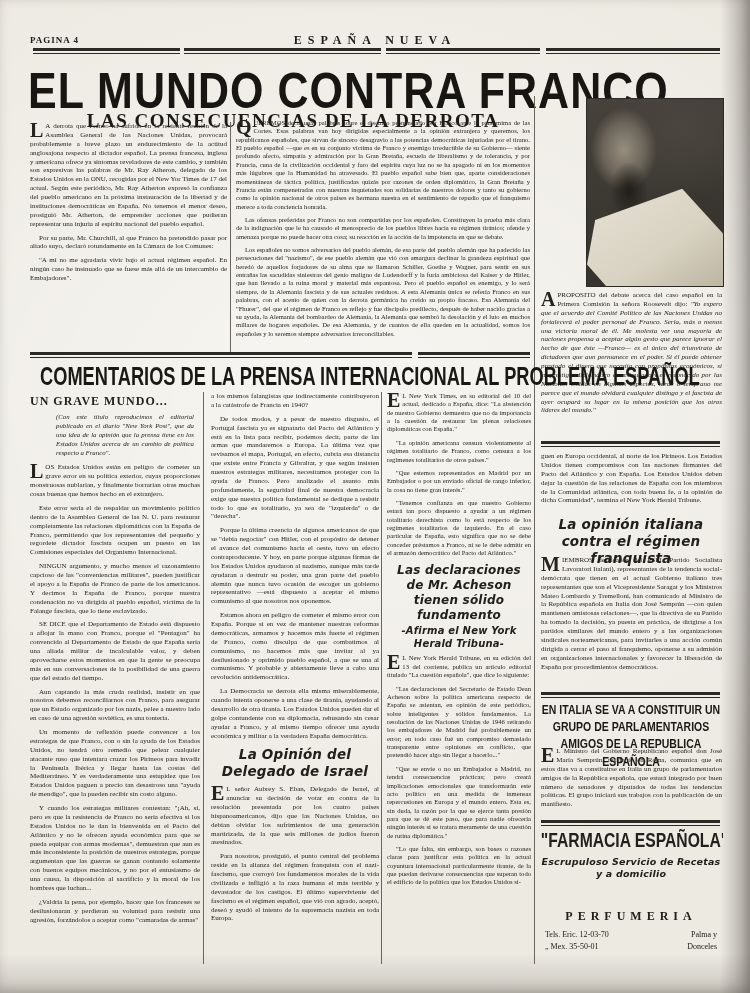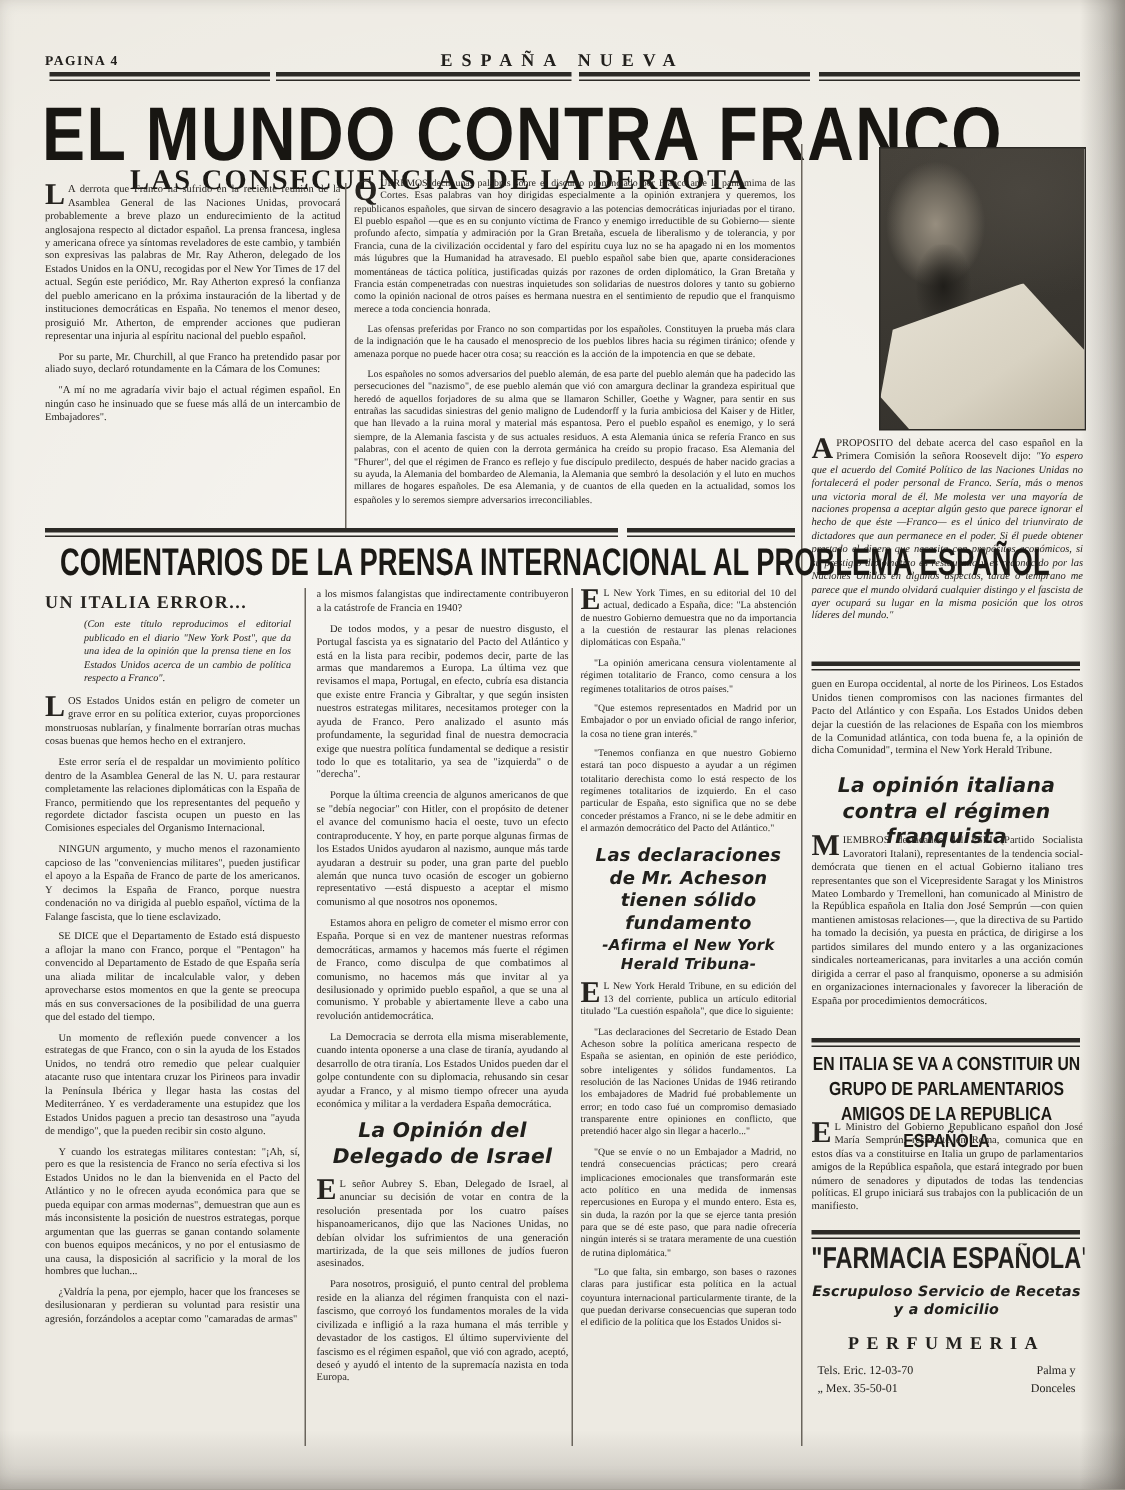--- a/index.html
+++ b/index.html
@@ -118,42 +118,43 @@
   <div class="reg bodytext" style="left:541px;top:747px;width:181px;height:70px;">
     <p class="nodent"><span class="drop">E</span><span>L Ministro del Gobierno Republicano español don José María Semprún, residente en Roma, comunica que en estos días va a constituirse en Italia un grupo de parlamentarios amigos de la República española, que estará integrado por buen número de senadores y diputados de todas las tendencias políticas. El grupo iniciará sus trabajos con la publicación de un manifiesto.</span></p>
   </div>
 
   <div class="rule2" style="left:541px;top:820px;width:179px;"></div>
 
   <div class="reg" style="left:539px;top:829px;width:184px;height:135px;">
     <div class="farmTitle">"FARMACIA ESPAÑOLA"</div>
     <div class="hand" style="font-size:9.5px;margin-top:9px;">Escrupuloso Servicio de Recetas</div>
     <div class="hand" style="font-size:9.5px;">y a domicilio</div>
-    <div class="perf" style="margin-top:8px;">PERFUMERIA</div>
+    <div class="perf" style="margin-top:29px;">PERFUMERIA</div>
     <div class="telrow" style="margin-top:6px;">
       <span>Tels. Eric. 12-03-70</span>
       <span>Palma y</span>
     </div>
     <div class="telrow">
       <span>„  Mex. 35-50-01</span>
       <span>Donceles</span>
     </div>
   </div>
 
   <div class="rule2" style="left:30px;top:352px;width:382px;"></div>
   <div class="rule2" style="left:418px;top:352px;width:112px;"></div>
   <div class="abs cond" style="left:30px;top:362px;width:502px;font-size:19px;">COMENTARIOS DE LA PRENSA INTERNACIONAL AL PROBLEMA ESPAÑOL</div>
 
   <div class="reg bodytext" style="left:30px;top:394px;width:170px;height:572px;">
-    <div class="colTitle">UN ITALIA ERROR...</div>
+    <div class="colTitle">UN GRAVE MUNDO...</div>
     <div class="note">(Con este título reproducimos el editorial publicado en el diario "New York Post", que da una idea de la opinión que la prensa tiene en los Estados Unidos acerca de un cambio de política respecto a Franco".</div>
     <p class="nodent"><span class="drop">L</span><span>OS Estados Unidos están en peligro de cometer un grave error en su política exterior, cuyas proporciones monstruosas nublarían, y finalmente borrarían otras muchas cosas buenas que hemos hecho en el extranjero.</span></p>
     <p>Este error sería el de respaldar un movimiento político dentro de la Asamblea General de las N. U. para restaurar completamente las relaciones diplomáticas con la España de Franco, permitiendo que los representantes del pequeño y regordete dictador fascista ocupen un puesto en las Comisiones especiales del Organismo Internacional.</p>
     <p>NINGUN argumento, y mucho menos el razonamiento capcioso de las "conveniencias militares", pueden justificar el apoyo a la España de Franco de parte de los americanos. Y decimos la España de Franco, porque nuestra condenación no va dirigida al pueblo español, víctima de la Falange fascista, que lo tiene esclavizado.</p>
     <p>SE DICE que el Departamento de Estado está dispuesto a aflojar la mano con Franco, porque el "Pentagon" ha convencido al Departamento de Estado de que España sería una aliada militar de incalculable valor, y deben aprovecharse estos momentos en que la gente se preocupa más en sus conversaciones de la posibilidad de una guerra que del estado del tiempo.</p>
+    <p>Aun captando la más cruda realidad, insistir en que nosotros debemos reconciliarnos con Franco, para asegurar que un Estado organizado por los nazis, pelee a nuestro lado en caso de una agresión soviética, es una tontería.</p>
     <p>Un momento de reflexión puede convencer a los estrategas de que Franco, con o sin la ayuda de los Estados Unidos, no tendrá otro remedio que pelear cualquier atacante ruso que intentara cruzar los Pirineos para invadir la Península Ibérica y llegar hasta las costas del Mediterráneo. Y es verdaderamente una estupidez que los Estados Unidos paguen a precio tan desastroso una "ayuda de mendigo", que la pueden recibir sin costo alguno.</p>
     <p>Y cuando los estrategas militares contestan: "¡Ah, sí, pero es que la resistencia de Franco no sería efectiva si los Estados Unidos no le dan la bienvenida en el Pacto del Atlántico y no le ofrecen ayuda económica para que se pueda equipar con armas modernas", demuestran que aun es más inconsistente la posición de nuestros estrategas, porque argumentan que las guerras se ganan contando solamente con buenos equipos mecánicos, y no por el entusiasmo de una causa, la disposición al sacrificio y la moral de los hombres que luchan...</p>
     <p>¿Valdría la pena, por ejemplo, hacer que los franceses se desilusionaran y perdieran su voluntad para resistir una agresión, forzándolos a aceptar como "camaradas de armas"</p>
   </div>
 
   <div class="vrule" style="left:203px;top:392px;height:572px;"></div>
 
   <div class="reg bodytext" style="left:211px;top:392px;width:168px;height:572px;">
     <p class="nodent">a los mismos falangistas que indirectamente contribuyeron a la catástrofe de Francia en 1940?</p>
     <p>De todos modos, y a pesar de nuestro disgusto, el Portugal fascista ya es signatario del Pacto del Atlántico y está en la lista para recibir, podemos decir, parte de las armas que mandaremos a Europa. La última vez que revisamos el mapa, Portugal, en efecto, cubría esa distancia que existe entre Francia y Gibraltar, y que según insisten nuestros estrategas militares, necesitamos proteger con la ayuda de Franco. Pero analizado el asunto más profundamente, la seguridad final de nuestra democracia exige que nuestra política fundamental se dedique a resistir todo lo que es totalitario, ya sea de "izquierda" o de "derecha".</p>

